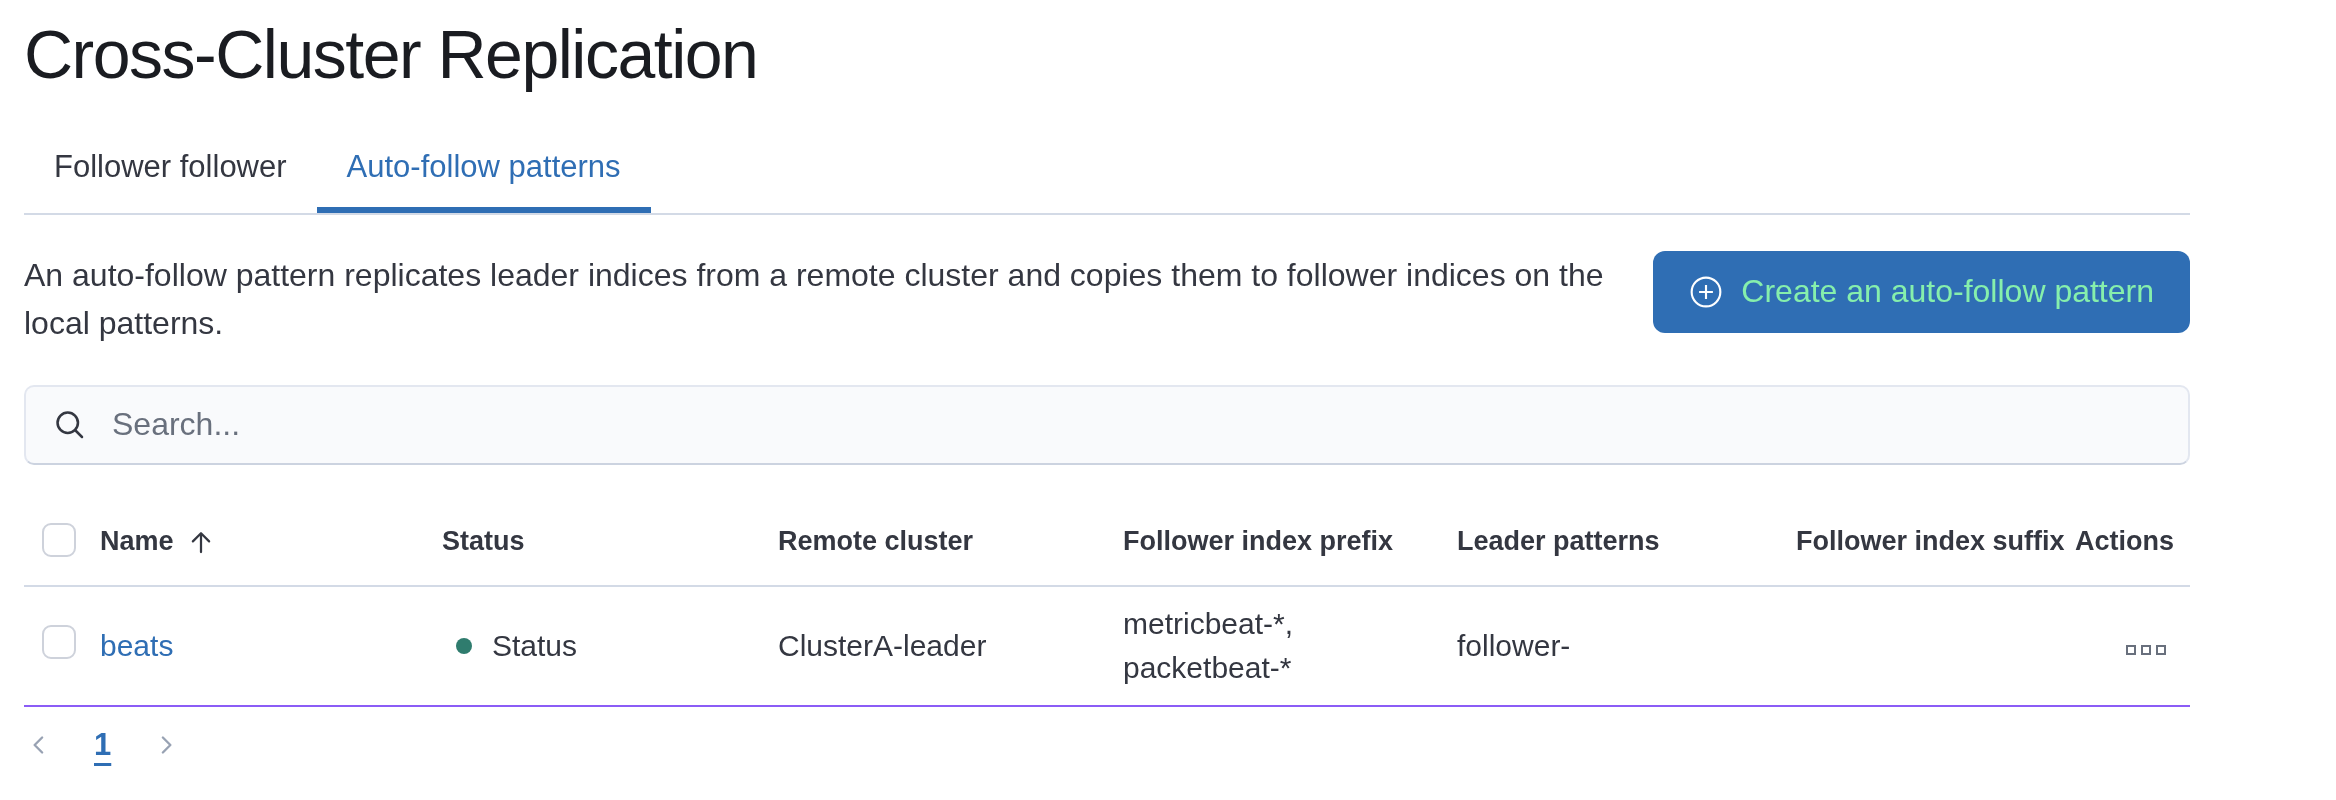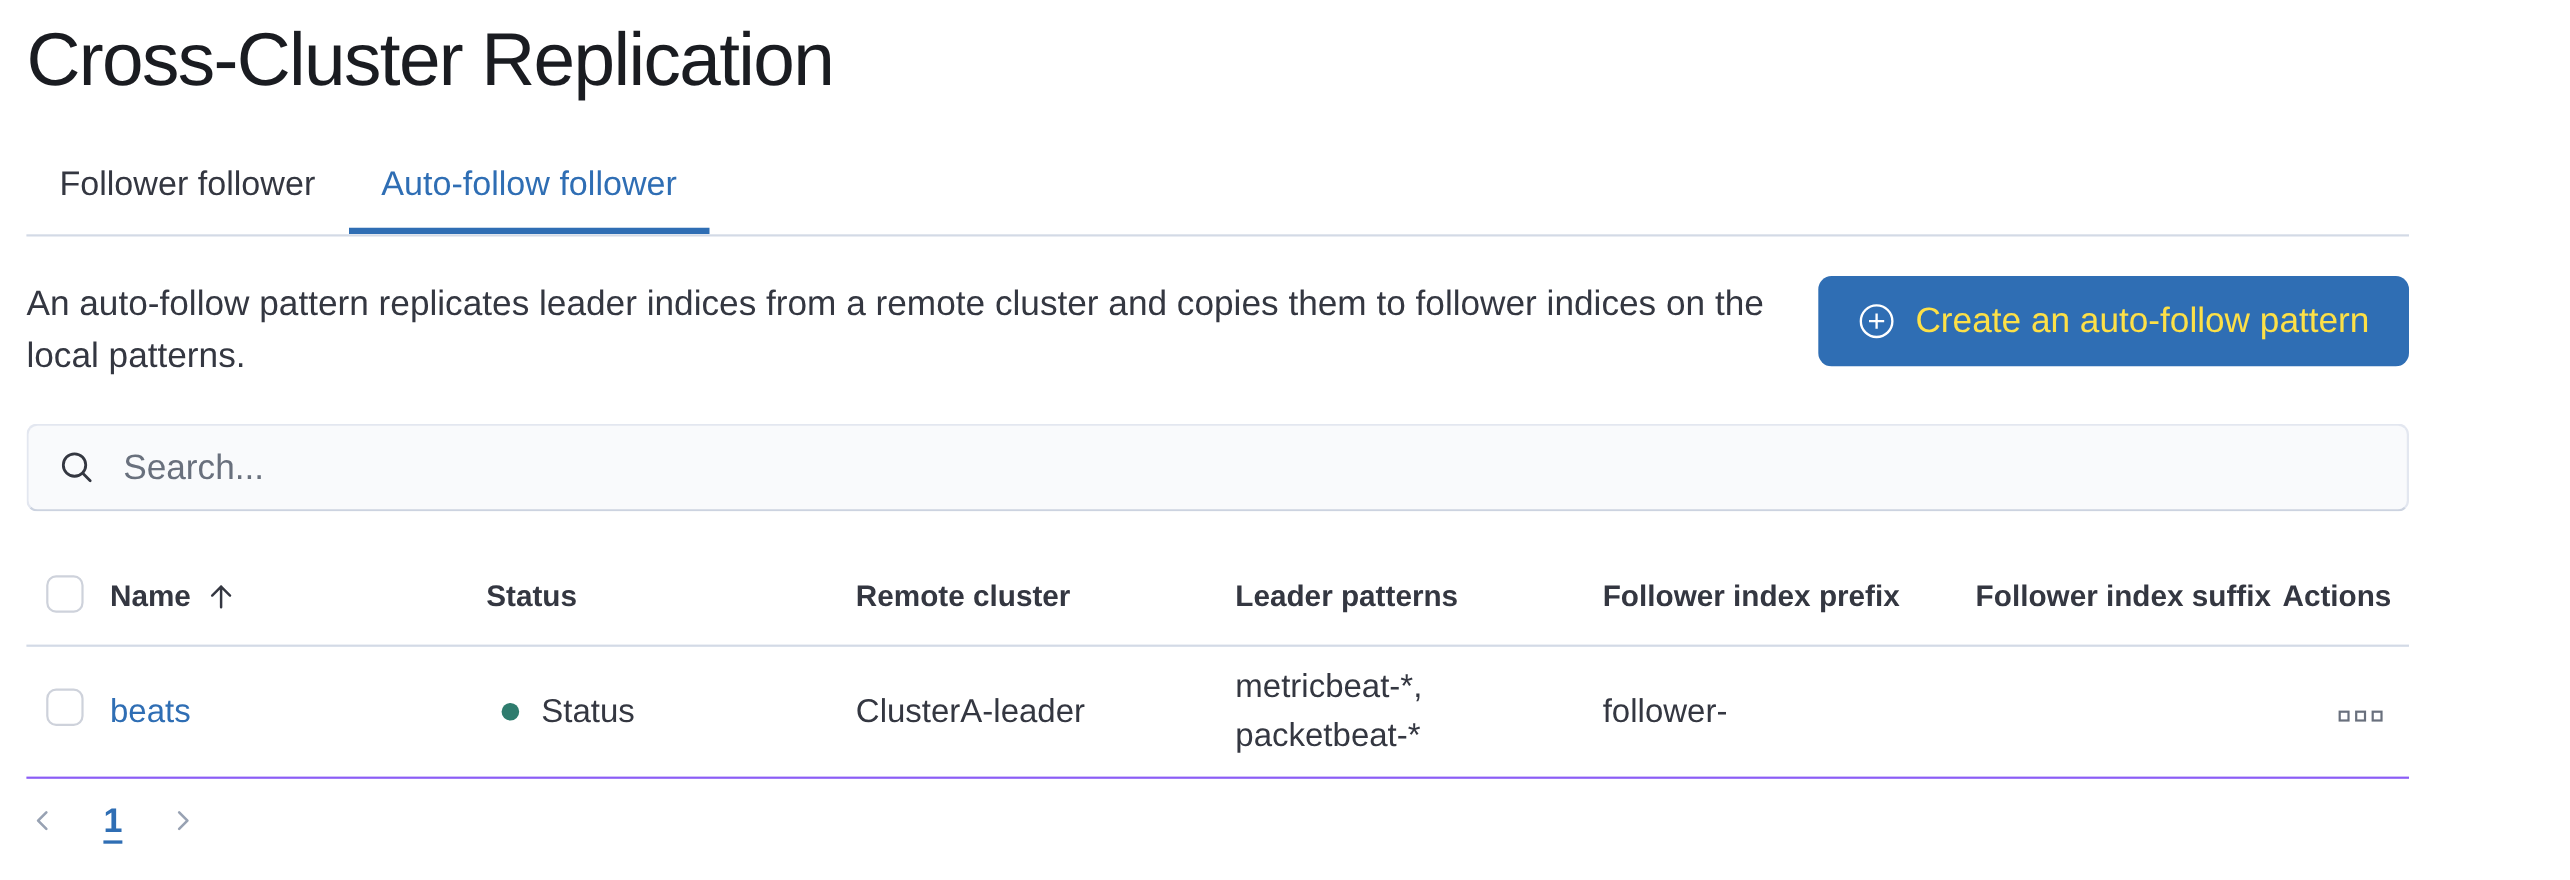--- a/index.html
+++ b/index.html
@@ -38,21 +38,21 @@
   }
 
   
   .intro{display:flex;align-items:flex-start;margin-top:36px;}
   .description{
     max-width:1700px;font-size:32px;line-height:48px;color:var(--text);
   }
   .create-btn{
     margin-left:auto;display:flex;align-items:center;gap:18px;
     height:82px;padding:0 36px;border:none;border-radius:12px;
-    background:var(--accent);color:#fde047;font-size:32px;
+    background:var(--accent);color:#86efac;font-size:32px;
     font-family:"Liberation Sans",sans-serif;cursor:pointer;white-space:nowrap;
   }
 
   
   .search-bar{
     margin-top:38px;height:80px;display:flex;align-items:center;gap:22px;
     padding:0 26px;background:#f9fafc;border:2px solid #e3e7f0;
     border-bottom-color:#ccd3e0;border-radius:10px;
   }
   .search-bar input{
@@ -104,21 +104,21 @@
 </style>
 </head>
 <body>
 
 <div class="page">
 
   <h1 class="page-title">Cross-Cluster Replication</h1>
 
   <div class="tabs">
     <button class="tab">Follower follower</button>
-    <button class="tab active">Auto-follow follower</button>
+    <button class="tab active">Auto-follow patterns</button>
   </div>
 
   <div class="intro">
     <p class="description" style="margin:0">An auto-follow pattern replicates leader indices from a remote cluster and copies them to follower indices on the local patterns.</p>
     <button class="create-btn">
       <span>
         <svg width="34" height="34" viewBox="0 0 32 32">
           <circle cx="16" cy="16" r="13.5" fill="none" stroke="#fff" stroke-width="2"></circle>
           <path d="M16 9.5 V22.5 M9.5 16 H22.5" stroke="#fff" stroke-width="2" fill="none"></path>
         </svg>
@@ -146,22 +146,22 @@
       <div class="col">
         <span>Name</span>
         <span>
           <svg width="30" height="30" viewBox="0 0 24 24">
             <path d="M12 20 V5 M5.5 11.5 L12 5 L18.5 11.5" fill="none" stroke="#343741" stroke-width="1.8" stroke-linecap="round" stroke-linejoin="round"></path>
           </svg>
         </span>
       </div>
       <div class="col">Status</div>
       <div class="col">Remote cluster</div>
+      <div class="col">Follower index prefix</div>
       <div class="col">Leader patterns</div>
-      <div class="col">Follower index prefix</div>
       <div class="col">Follower index suffix</div>
       <div class="col col-actions" style="grid-column:8">Actions</div>
     </div>
 
     <div class="t-row">
       <div class="cell-check">
         <span class="checkbox"></span>
       </div>
       <div>
         <a class="link">beats</a>

